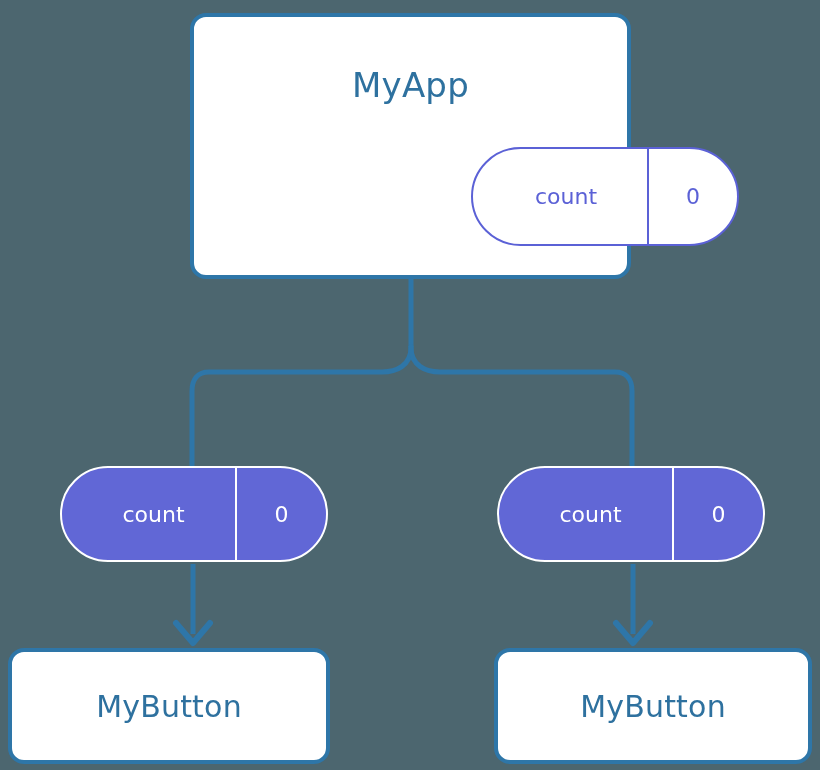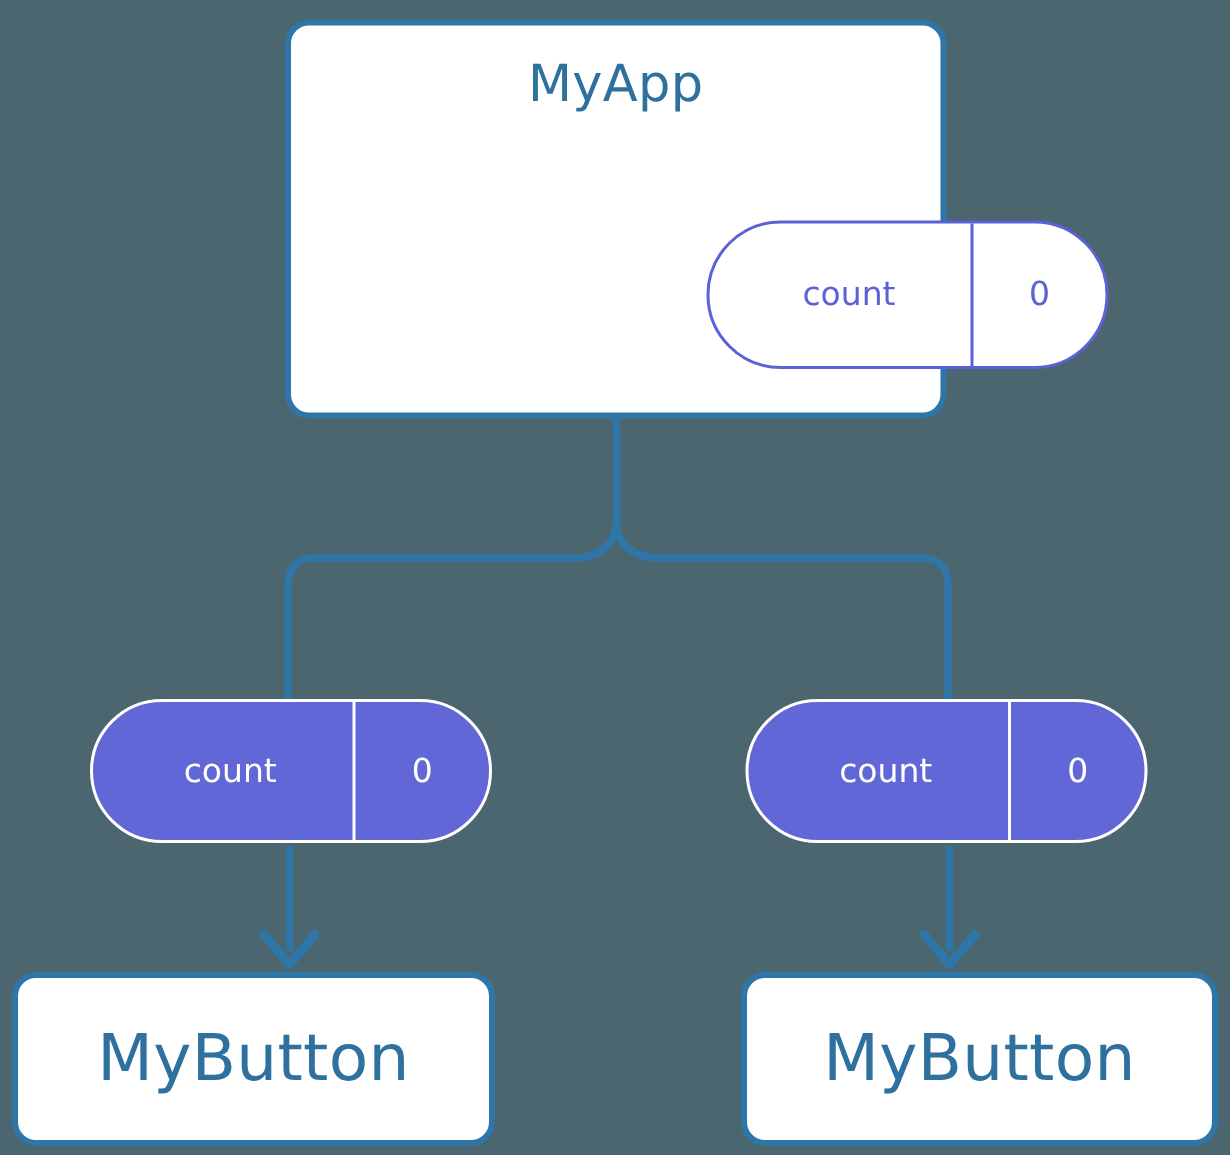--- a/index.html
+++ b/index.html
@@ -43,41 +43,41 @@
     white-space: nowrap;
   }
 
   #root-card {
     left: 190px;
     top: 13px;
     width: 441px;
     height: 266px;
   }
   #root-card .card-title {
-    margin-top: 19px;
+    margin-top: 48px;
   }
 
   .leaf-card {
     height: 116px;
     display: flex;
     align-items: center;
     justify-content: center;
   }
   #leaf-card-left {
     left: 8px;
     top: 648px;
     width: 322px;
   }
   #leaf-card-right {
     left: 494px;
     top: 648px;
     width: 318px;
   }
   .leaf-card .card-title {
-    font-size: 43px;
+    font-size: 30px;
   }
 
   
   .pill {
     position: absolute;
     display: flex;
     align-items: stretch;
     box-sizing: border-box;
     z-index: 3;
   }

